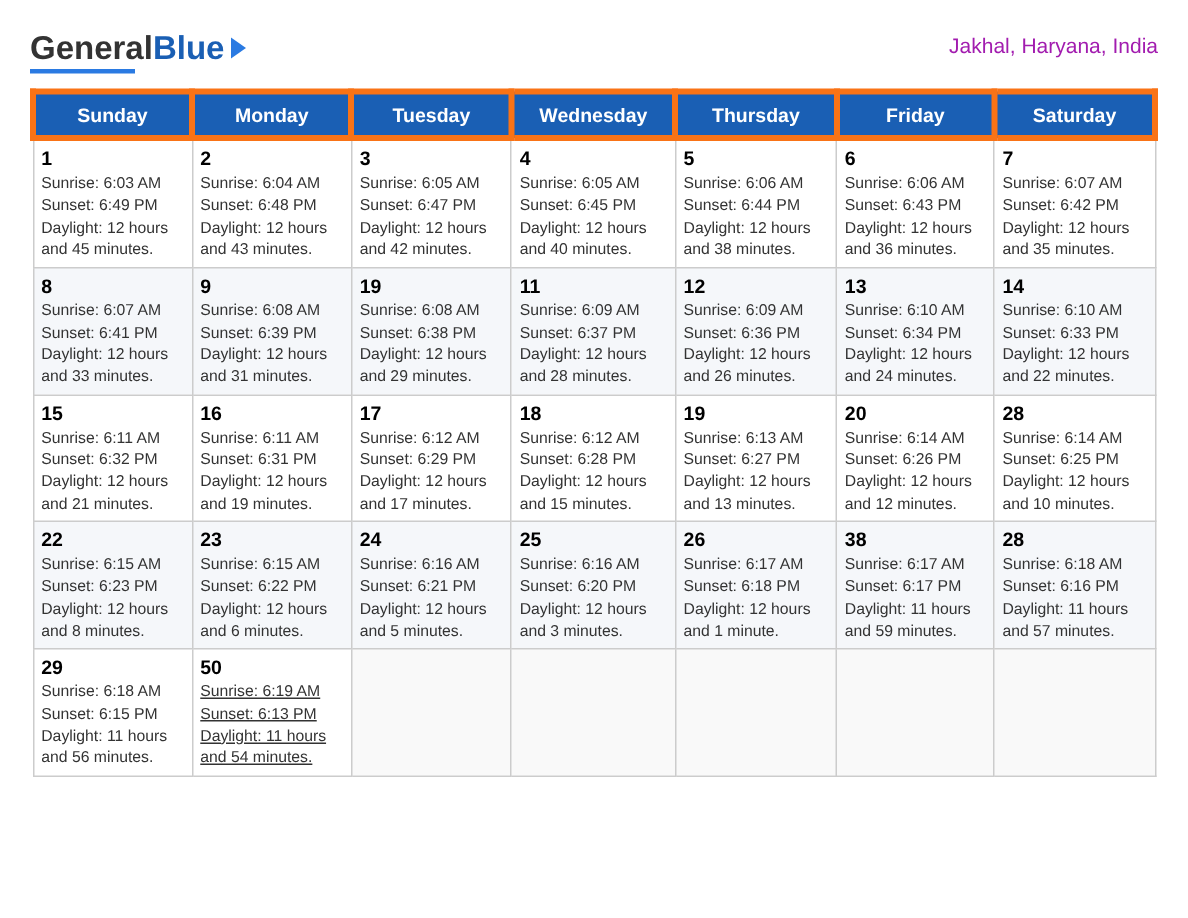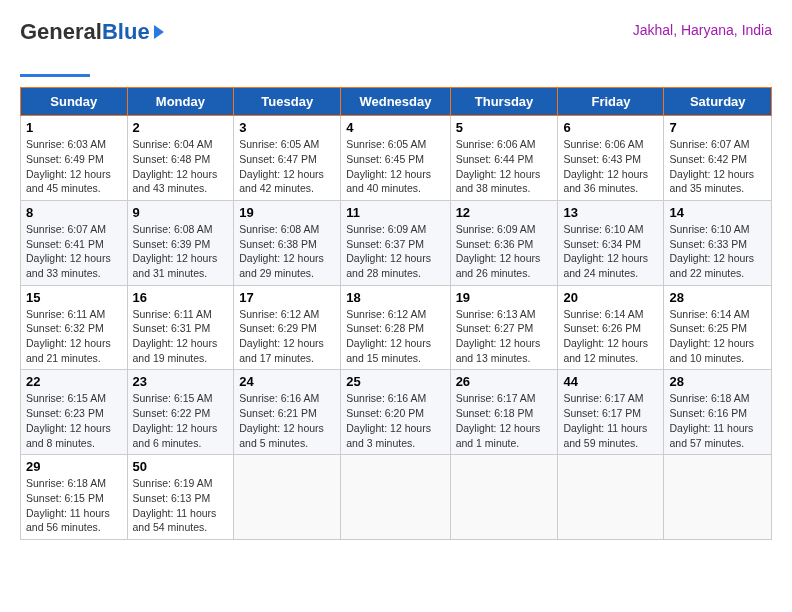--- a/index.html
+++ b/index.html
@@ -13,21 +13,20 @@
     .header {
       display: flex;
       justify-content: space-between;
       align-items: flex-start;
       margin-bottom: 10px;
     }
     .logo {
       display: flex;
       flex-direction: column;
       align-items: flex-start;
-      gap: 28px;
     }
     .logo-text {
       font-size: 22px;
       font-weight: bold;
       color: #333;
       line-height: 1.1;
     }
     .logo-text span.blue { color: #1a5fb4; }
     .logo-line {
       width: 70px;
@@ -52,21 +51,21 @@
       width: 100%;
       border-collapse: collapse;
       font-size: 11px;
     }
     thead tr th {
       background: #1a5fb4;
       color: #fff;
       padding: 6px 4px;
       font-size: 13px;
       font-weight: bold;
-      border: 1px solid #f97316;
+      border: 4px solid #f97316;
     }
     tbody tr td {
       border: 1px solid #ccc;
       padding: 4px 5px;
       vertical-align: top;
       width: 113px;
       min-height: 70px;
       background: #fff;
     }
     tbody tr:nth-child(even) td {
@@ -198,32 +197,32 @@
 Daylight: 12 hours and 6 minutes.</span></td>
         <td><span class="day-num">24</span><span class="cell-text" style="white-space: pre-line;">Sunrise: 6:16 AM
 Sunset: 6:21 PM
 Daylight: 12 hours and 5 minutes.</span></td>
         <td><span class="day-num">25</span><span class="cell-text" style="white-space: pre-line;">Sunrise: 6:16 AM
 Sunset: 6:20 PM
 Daylight: 12 hours and 3 minutes.</span></td>
         <td><span class="day-num">26</span><span class="cell-text" style="white-space: pre-line;">Sunrise: 6:17 AM
 Sunset: 6:18 PM
 Daylight: 12 hours and 1 minute.</span></td>
-        <td><span class="day-num">44</span><span class="cell-text" style="white-space: pre-line;">Sunrise: 6:17 AM
+        <td><span class="day-num">38</span><span class="cell-text" style="white-space: pre-line;">Sunrise: 6:17 AM
 Sunset: 6:17 PM
 Daylight: 11 hours and 59 minutes.</span></td>
         <td><span class="day-num">28</span><span class="cell-text" style="white-space: pre-line;">Sunrise: 6:18 AM
 Sunset: 6:16 PM
 Daylight: 11 hours and 57 minutes.</span></td>
       </tr>
       <tr>
         <td><span class="day-num">29</span><span class="cell-text" style="white-space: pre-line;">Sunrise: 6:18 AM
 Sunset: 6:15 PM
 Daylight: 11 hours and 56 minutes.</span></td>
-        <td><span class="day-num">50</span><span class="cell-text" style="white-space: pre-line;">Sunrise: 6:19 AM
+        <td><span class="day-num">50</span><span class="cell-text" style="white-space: pre-line; text-decoration: underline;">Sunrise: 6:19 AM
 Sunset: 6:13 PM
 Daylight: 11 hours and 54 minutes.</span></td>
         <td class="empty-cell"></td>
         <td class="empty-cell"></td>
         <td class="empty-cell"></td>
         <td class="empty-cell"></td>
         <td class="empty-cell"></td>
       </tr>
     </tbody>
 </table>

